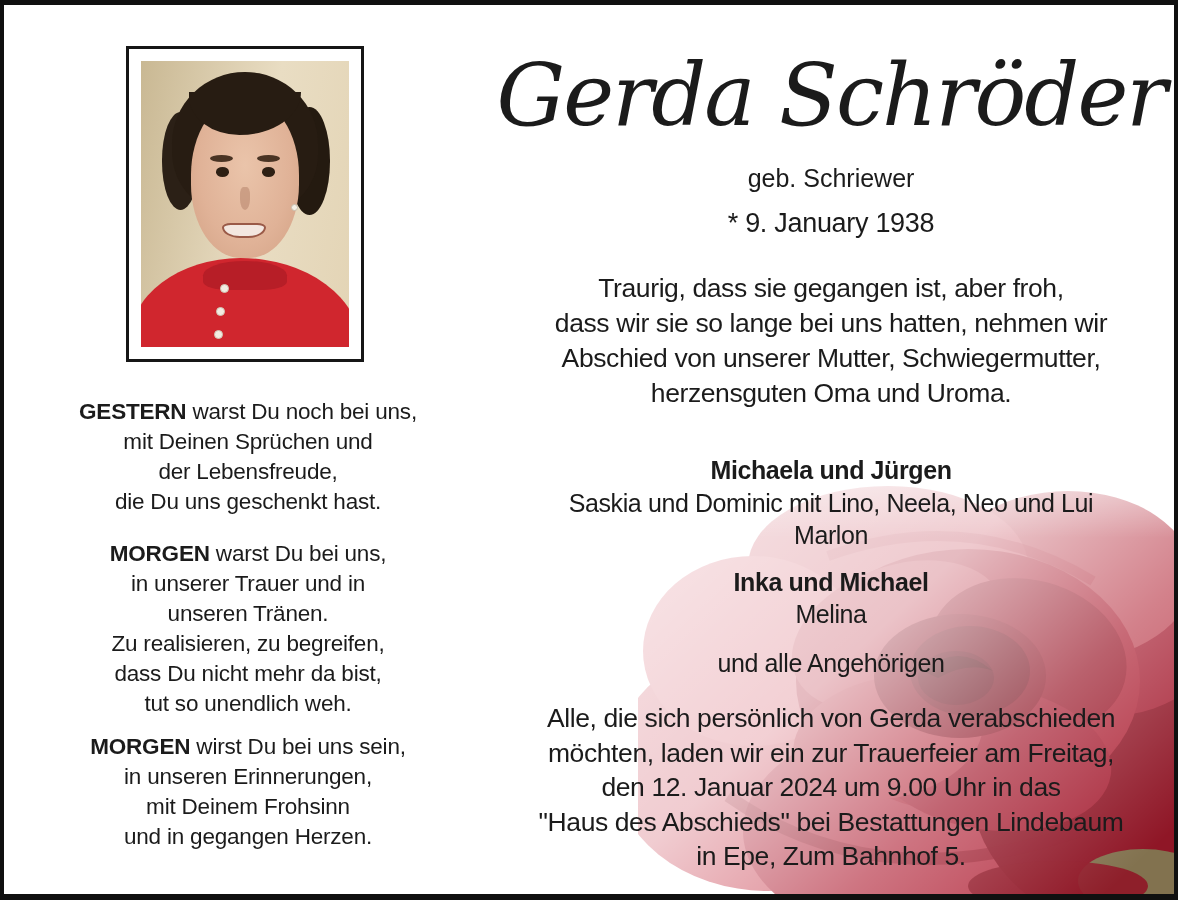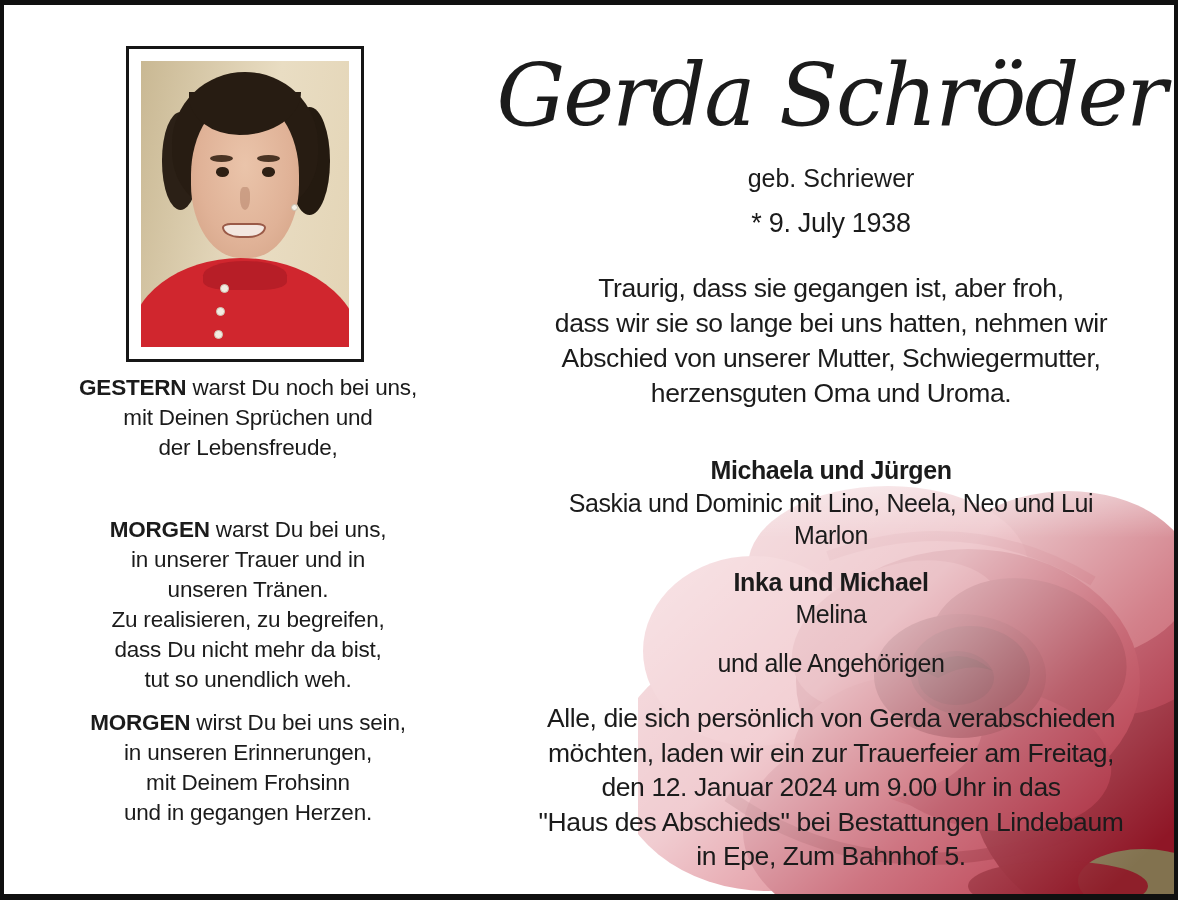--- a/index.html
+++ b/index.html
@@ -36,21 +36,21 @@
   .p-mouth{position:absolute;left:39%;top:56.5%;width:21%;height:5.5%;
     background:#f3e7e0;border:2px solid #9a5a48;border-radius:30% 30% 60% 60%/40% 40% 100% 100%;box-sizing:border-box;}
   .p-sweater{position:absolute;left:-6%;bottom:-2%;width:112%;height:33%;
     background:#d0262e;border-radius:48% 52% 0 0/90% 95% 0 0;}
   .p-collar{position:absolute;left:30%;bottom:20%;width:40%;height:10%;
     background:#b71e27;border-radius:50% 50% 30% 30%;}
   .p-pearl{position:absolute;width:7px;height:7px;background:#f2ece2;border:1px solid #cfc6b4;border-radius:50%;}
   .p-earring{position:absolute;left:72%;top:50%;width:5px;height:5px;background:#f5f0e6;border-radius:50%;border:1px solid #c9bfae;}
   
   .stanza{position:absolute;left:14px;width:460px;text-align:center;
-    font-size:22.5px;line-height:30px;letter-spacing:-0.2px;z-index:2;}
+    font-size:22.5px;line-height:30px;letter-spacing:-0.2px;z-index:2;margin-top:24px;}
   .stanza b{margin-right:.27em;}
   #stanza-gestern{top:368px;}
   #stanza-heute{top:510px;}
   #stanza-morgen{top:703px;}
   
   .rcol{position:absolute;left:478px;width:698px;text-align:center;z-index:2;}
   .title{top:30px;font-family:"DejaVu Serif","Liberation Serif",serif;font-style:italic;
     font-size:86px;line-height:120px;font-weight:normal;letter-spacing:-2px;}
   .maiden{top:158px;font-size:25px;line-height:30px;}
   .dates{top:200px;font-size:27px;line-height:36px;display:flex;justify-content:center;gap:32px;letter-spacing:-0.3px;}
@@ -126,20 +126,21 @@
       <div class="p-pearl" style="left:38%;top:78%;"></div>
       <div class="p-pearl" style="left:36%;top:86%;"></div>
       <div class="p-pearl" style="left:35%;top:94%;"></div>
     </div>
   </div>
 
   <div class="stanza" id="stanza-gestern">
     <div><b>GESTERN</b><span>warst Du noch bei uns,</span></div>
     <div>mit Deinen Sprüchen und</div>
     <div>der Lebensfreude,</div>
+    <div>die Du uns geschenkt hast.</div>
   </div>
 
   <div class="stanza" id="stanza-heute">
     <div><b>MORGEN</b><span>warst Du bei uns,</span></div>
     <div>in unserer Trauer und in</div>
     <div>unseren Tränen.</div>
     <div>Zu realisieren, zu begreifen,</div>
     <div>dass Du nicht mehr da bist,</div>
     <div>tut so unendlich weh.</div>
   </div>
@@ -147,21 +148,21 @@
   <div class="stanza" id="stanza-morgen">
     <div><b>MORGEN</b><span>wirst Du bei uns sein,</span></div>
     <div>in unseren Erinnerungen,</div>
     <div>mit Deinem Frohsinn</div>
     <div>und in gegangen Herzen.</div>
   </div>
 
   <div class="rcol title" style="position:absolute;">Gerda Schröder</div>
   <div class="rcol maiden" style="position:absolute;">geb. Schriewer</div>
   <div class="rcol dates" style="position:absolute;">
-    <span>* 9. July 1938</span>
+    <span>* 9. January 1938</span>
   </div>
 
   <div class="rcol message" style="position:absolute;">
     <div>Traurig, dass sie gegangen ist, aber froh,</div>
     <div>dass wir sie so lange bei uns hatten, nehmen wir</div>
     <div>Abschied von unserer Mutter, Schwiegermutter,</div>
     <div>herzensguten Oma und Uroma.</div>
   </div>
 
   <div class="rcol mourners" style="position:absolute;">

